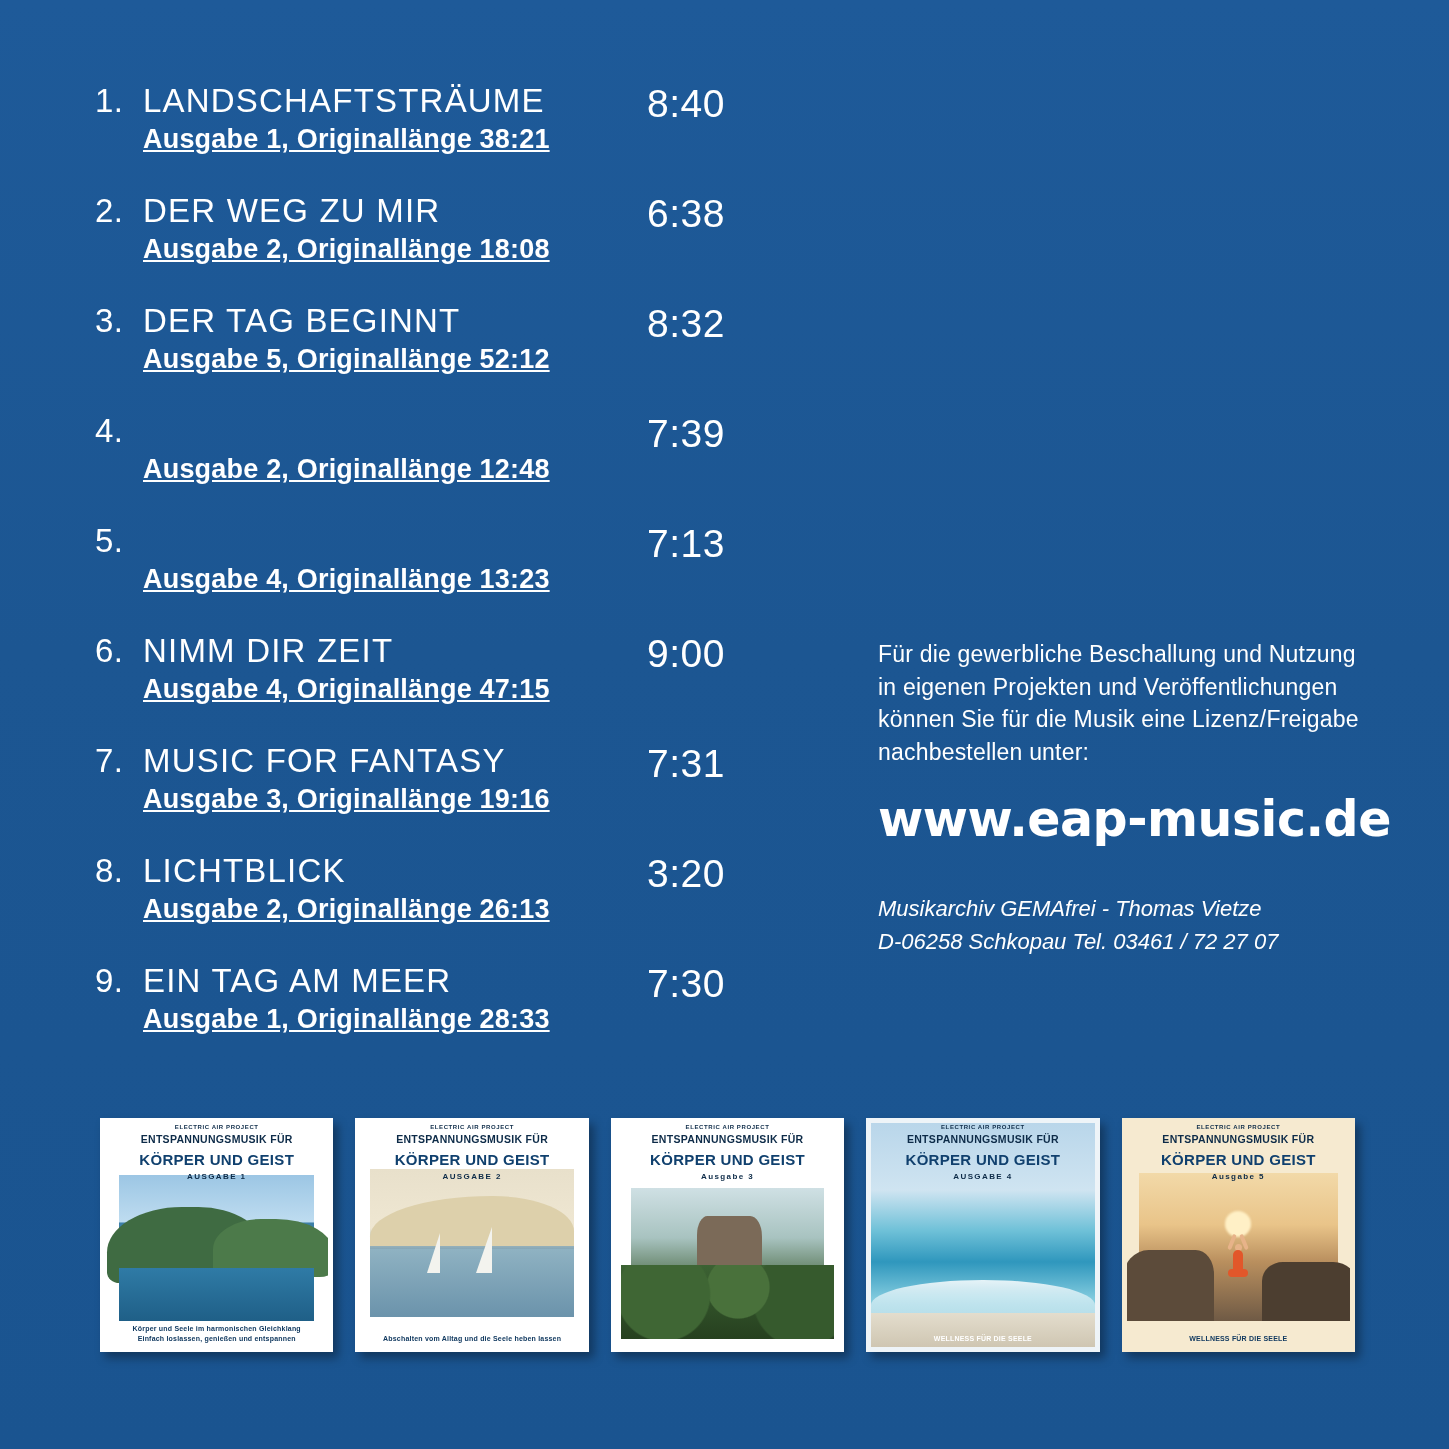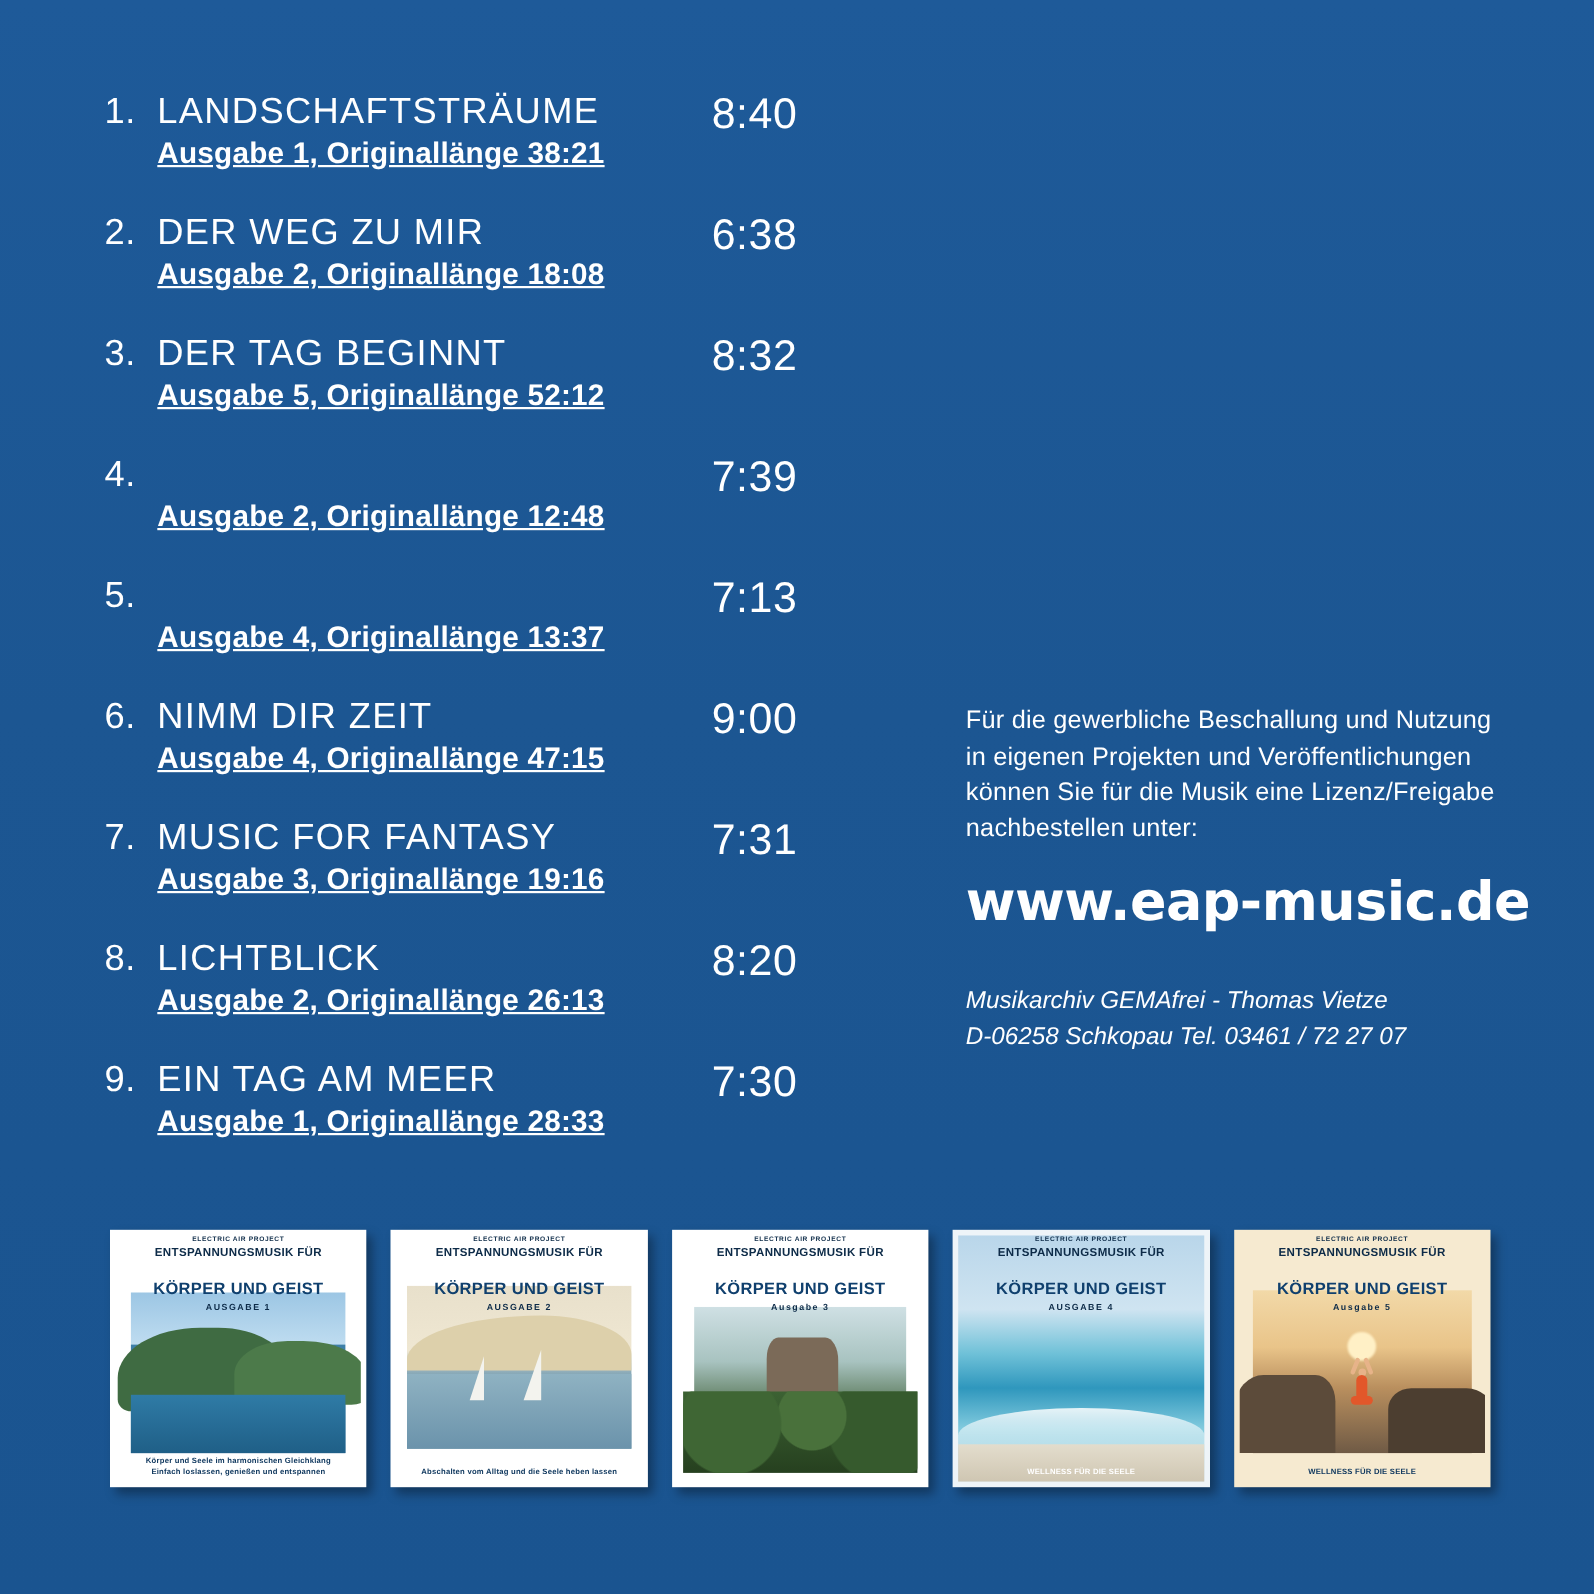--- a/index.html
+++ b/index.html
@@ -144,21 +144,21 @@
     letter-spacing: 0.3px;
     font-weight: 700;
     color: #0d2b48;
     margin-top: 3px;
   }
   .cover-l2 {
     font-size: 15px;
     letter-spacing: 0.3px;
     font-weight: 700;
     color: #10406e;
-    margin-top: 18px;
+    margin-top: 6px;
   }
   .cover-l3 {
     font-size: 8px;
     letter-spacing: 1.4px;
     font-weight: 600;
     color: #0d2b48;
     margin-top: 4px;
   }
   .cover-foot {
     position: absolute;
@@ -330,21 +330,21 @@
       </div>
       <div class="track-time">7:39</div>
       <div class="track-sub">Ausgabe 2, Originallänge 12:48</div>
     </div>
 
     <div class="track">
       <div class="track-head">
         <div class="track-num">5.</div>
       </div>
       <div class="track-time">7:13</div>
-      <div class="track-sub">Ausgabe 4, Originallänge 13:37</div>
+      <div class="track-sub">Ausgabe 4, Originallänge 13:23</div>
     </div>
 
     <div class="track">
       <div class="track-head">
         <div class="track-num">6.</div>
         <div class="track-title">NIMM DIR ZEIT</div>
       </div>
       <div class="track-time">9:00</div>
       <div class="track-sub">Ausgabe 4, Originallänge 47:15</div>
     </div>
@@ -356,21 +356,21 @@
       </div>
       <div class="track-time">7:31</div>
       <div class="track-sub">Ausgabe 3, Originallänge 19:16</div>
     </div>
 
     <div class="track">
       <div class="track-head">
         <div class="track-num">8.</div>
         <div class="track-title">LICHTBLICK</div>
       </div>
-      <div class="track-time">8:20</div>
+      <div class="track-time">3:20</div>
       <div class="track-sub">Ausgabe 2, Originallänge 26:13</div>
     </div>
 
     <div class="track">
       <div class="track-head">
         <div class="track-num">9.</div>
         <div class="track-title">EIN TAG AM MEER</div>
       </div>
       <div class="track-time">7:30</div>
       <div class="track-sub">Ausgabe 1, Originallänge 28:33</div>

